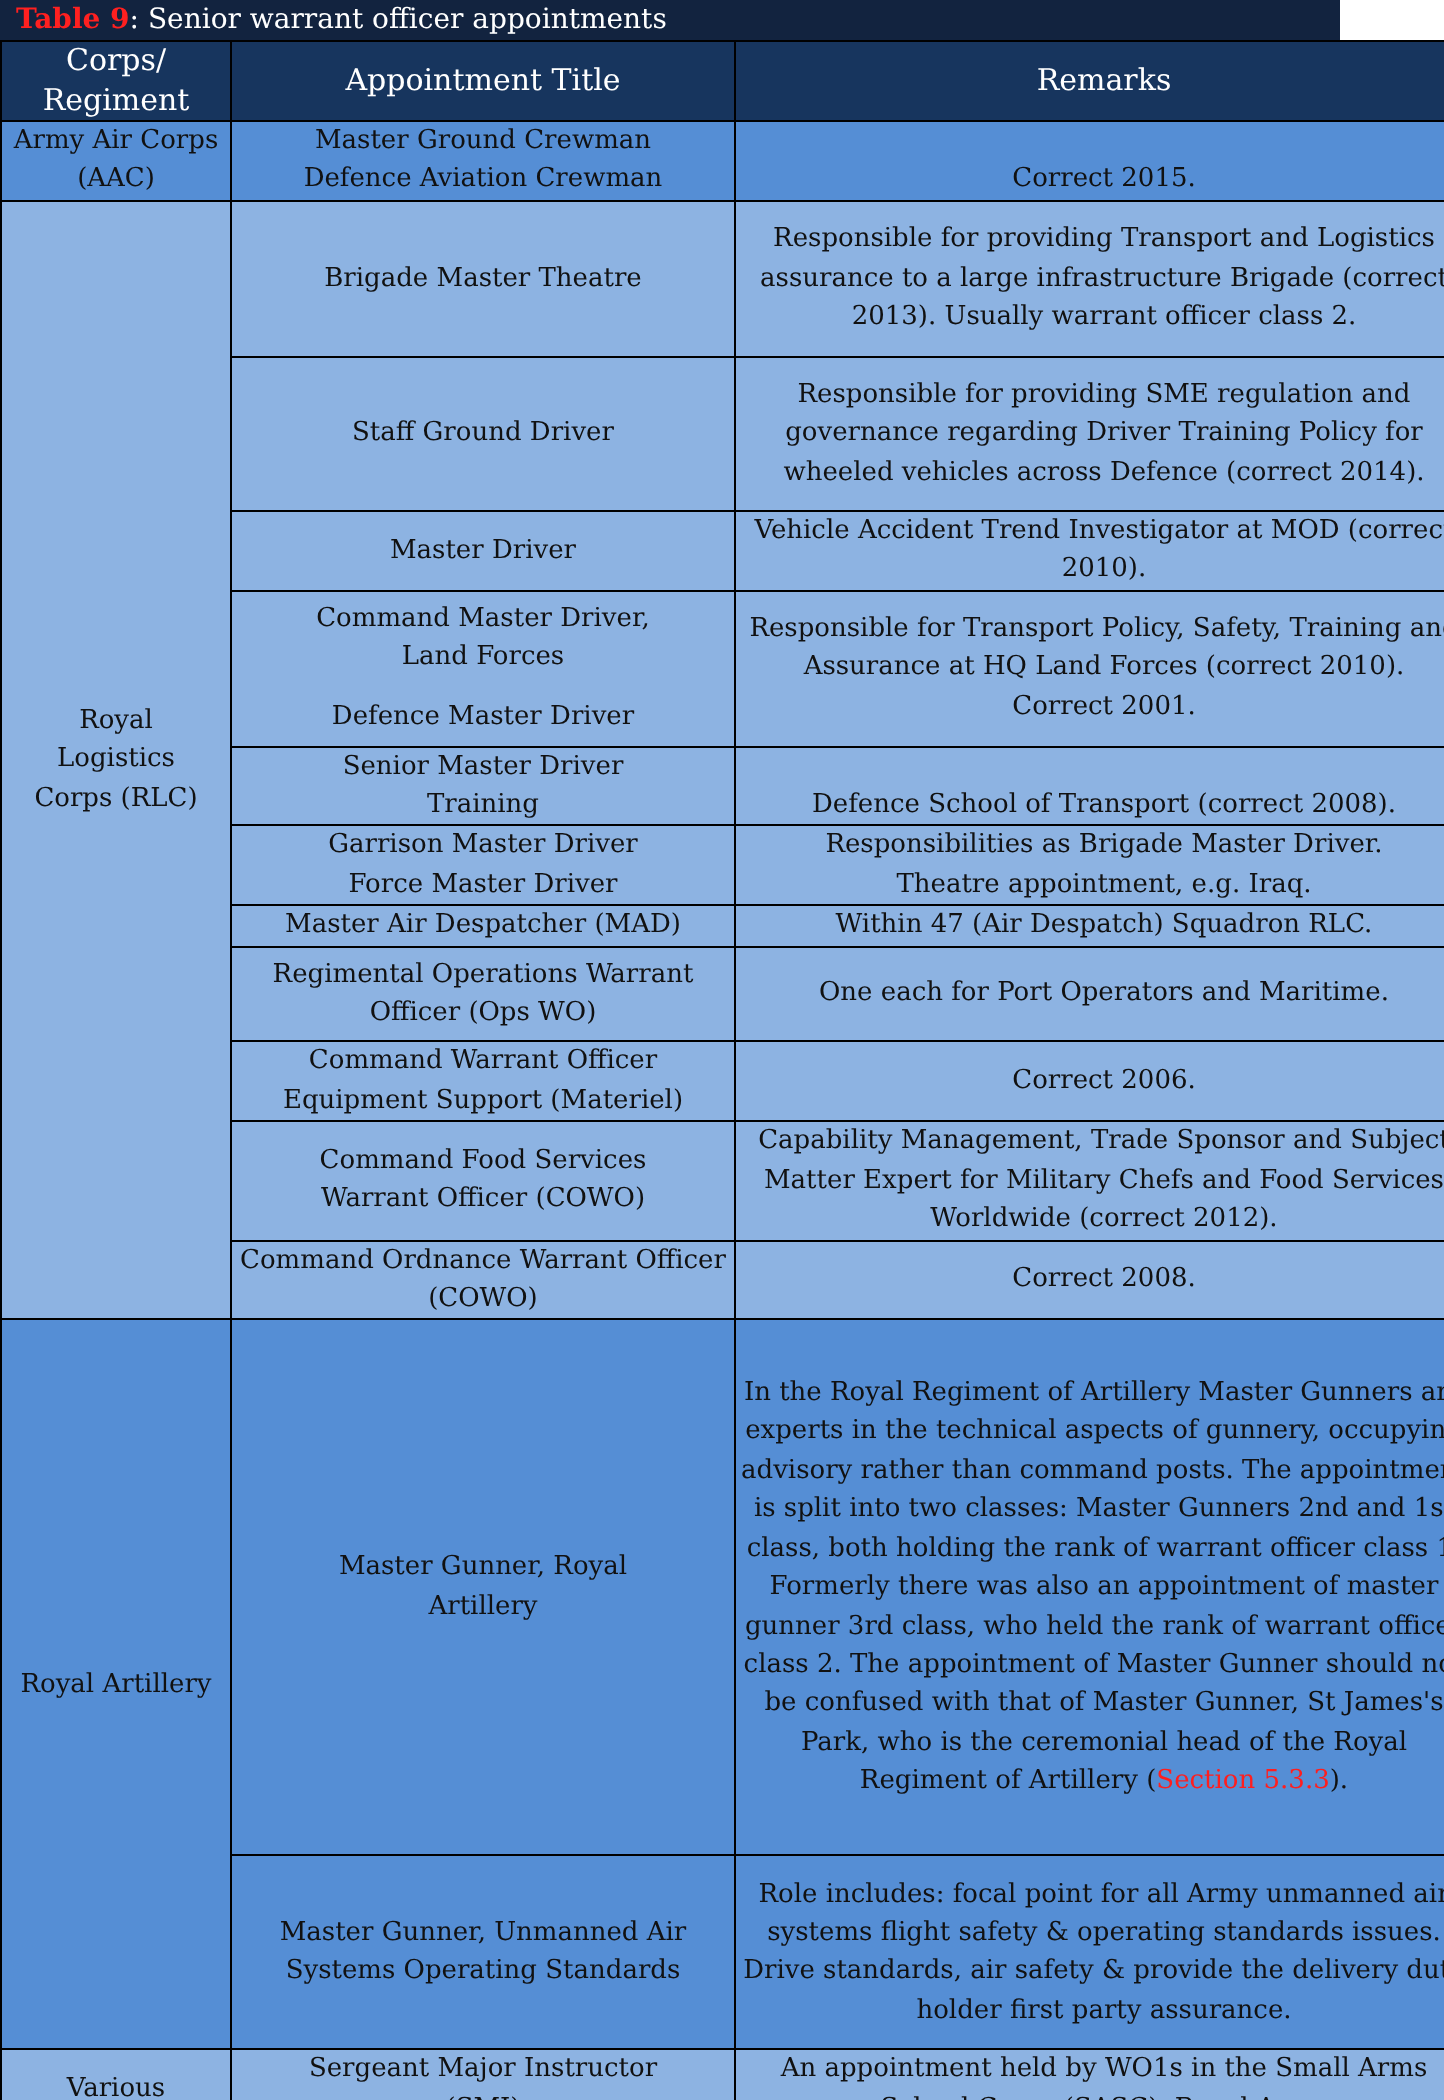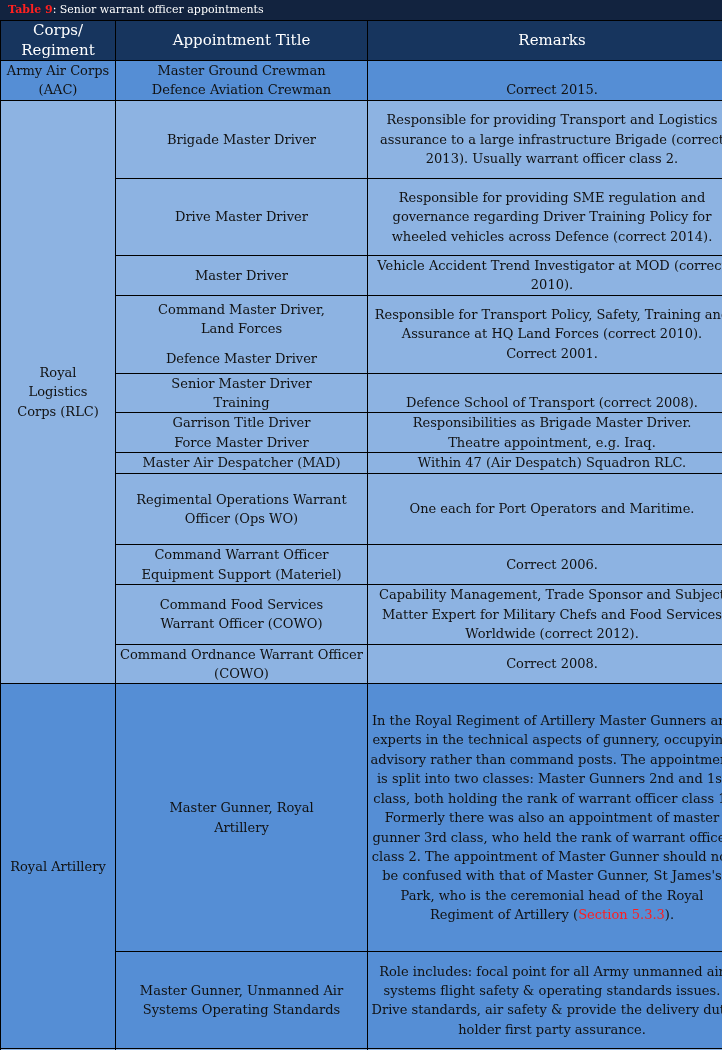--- a/index.html
+++ b/index.html
@@ -1,19 +1,19 @@
 <!DOCTYPE html>
 <html><head>
 <meta charset="utf-8">
 <style>
   html, body { margin:0; padding:0; background:#ffffff; }
   body { width:722px; height:1050px; overflow:hidden; position:relative;
          font-family:"DejaVu Serif", "Liberation Serif", serif; }
-  .title-bar { position:absolute; left:0; top:0; width:722px; height:20px;
-               background:#12233f; color:#ffffff; font-size:11px; line-height:20px;
+  .title-bar { position:absolute; left:0; top:0; width:670px; height:20px;
+               background:#12233f; color:#ffffff; font-size:14px; line-height:20px;
                white-space:nowrap; padding-left:8px; box-sizing:border-box; }
   .title-bar .tnum { color:#ff2020; font-weight:bold; }
   table { position:absolute; left:0; top:20px; border-collapse:collapse;
           table-layout:fixed; width:736px; }
   td, th { border:1px solid #000; text-align:center; vertical-align:middle;
            font-size:13px; line-height:19.4px; color:#111; padding:0 2px;
            font-weight:normal; overflow:hidden; white-space:normal; }
   th { background:#17355e; color:#ffffff; font-size:15px; }
   .dark td { background:#558ed5; }
   .light td { background:#8db3e2; }
@@ -43,25 +43,25 @@
     <td>Army Air Corps (AAC)</td>
     <td>
       <div>Master Ground Crewman</div>
       <div>Defence Aviation Crewman</div>
     </td>
     <td class="bottom-al">Correct 2015.</td>
   </tr>
 
   <tr class="light" style="height:78px">
     <td rowspan="11" style="padding:16px 10px">Royal Logistics Corps (RLC)</td>
-    <td>Brigade Master Driver</td>
+    <td>Brigade Master Theatre</td>
     <td>Responsible for providing Transport and Logistics assurance to a large infrastructure Brigade (correct 2013). Usually warrant officer class 2.</td>
   </tr>
   <tr class="light" style="height:77px">
-    <td>Drive Master Driver</td>
+    <td>Staff Ground Driver</td>
     <td>Responsible for providing SME regulation and governance regarding Driver Training Policy for wheeled vehicles across Defence (correct 2014).</td>
   </tr>
   <tr class="light" style="height:39px">
     <td>Master Driver</td>
     <td>Vehicle Accident Trend Investigator at MOD (correct 2010).</td>
   </tr>
   <tr class="light" style="height:78px">
     <td>
       <div style="padding:0 24px">Command Master Driver, Land Forces</div>
       <span class="sp"></span>
@@ -71,34 +71,34 @@
       <div>Responsible for Transport Policy, Safety, Training and Assurance at HQ Land Forces (correct 2010).</div>
       <div>Correct 2001.</div>
     </td>
   </tr>
   <tr class="light" style="height:39px">
     <td style="padding:0 40px">Senior Master Driver Training</td>
     <td style="vertical-align:bottom">Defence School of Transport (correct 2008).</td>
   </tr>
   <tr class="light" style="height:39px">
     <td>
-      <div>Garrison Title Driver</div>
+      <div>Garrison Master Driver</div>
       <div>Force Master Driver</div>
     </td>
     <td>
       <div>Responsibilities as Brigade Master Driver.</div>
       <div>Theatre appointment, e.g. Iraq.</div>
     </td>
   </tr>
   <tr class="light" style="height:20px">
     <td style="white-space:nowrap">Master Air Despatcher (MAD)</td>
     <td style="white-space:nowrap">Within 47 (Air Despatch) Squadron RLC.</td>
   </tr>
   <tr class="light" style="height:40px">
-    <td style="padding:16px 20px">Regimental Operations Warrant Officer (Ops WO)</td>
+    <td style="padding:4px 20px">Regimental Operations Warrant Officer (Ops WO)</td>
     <td style="white-space:nowrap">One each for Port Operators and Maritime.</td>
   </tr>
   <tr class="light" style="height:39px">
     <td>Command Warrant Officer Equipment Support (Materiel)</td>
     <td>Correct 2006.</td>
   </tr>
   <tr class="light" style="height:58px">
     <td style="padding:0 22px">Command Food Services Warrant Officer (COWO)</td>
     <td>Capability Management, Trade Sponsor and Subject Matter Expert for Military Chefs and Food Services Worldwide (correct 2012).</td>
   </tr>

